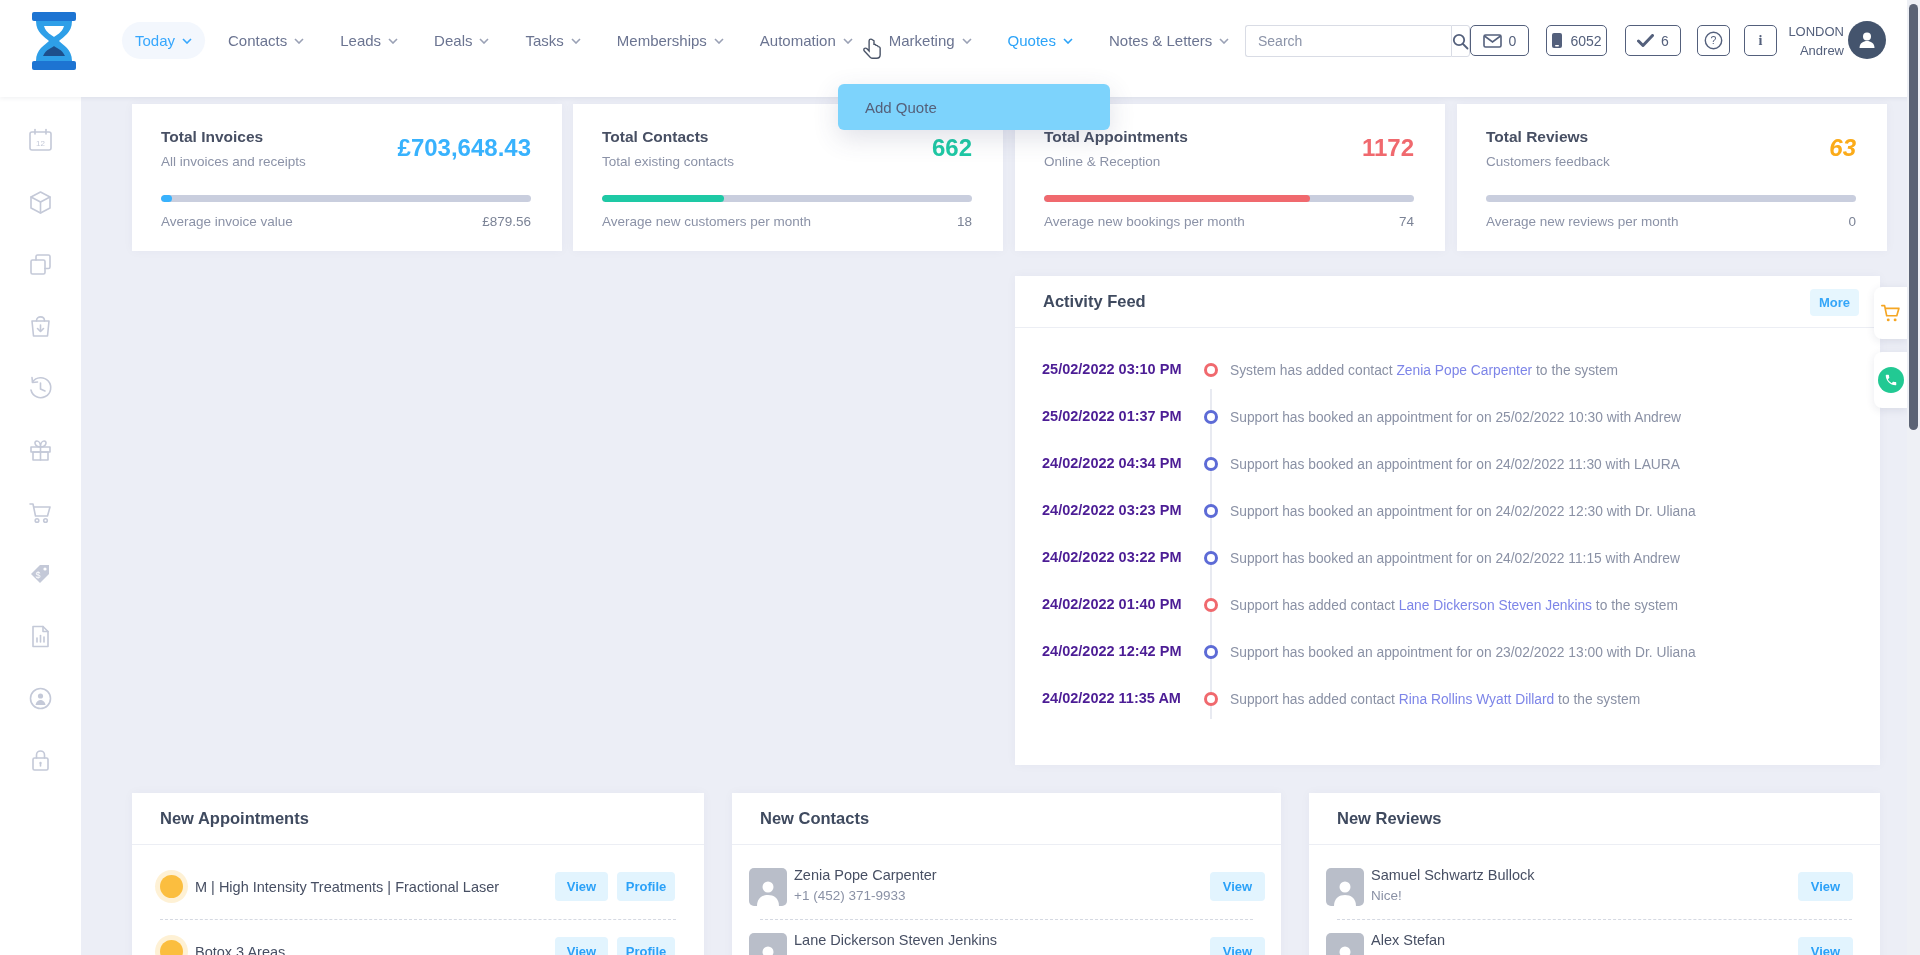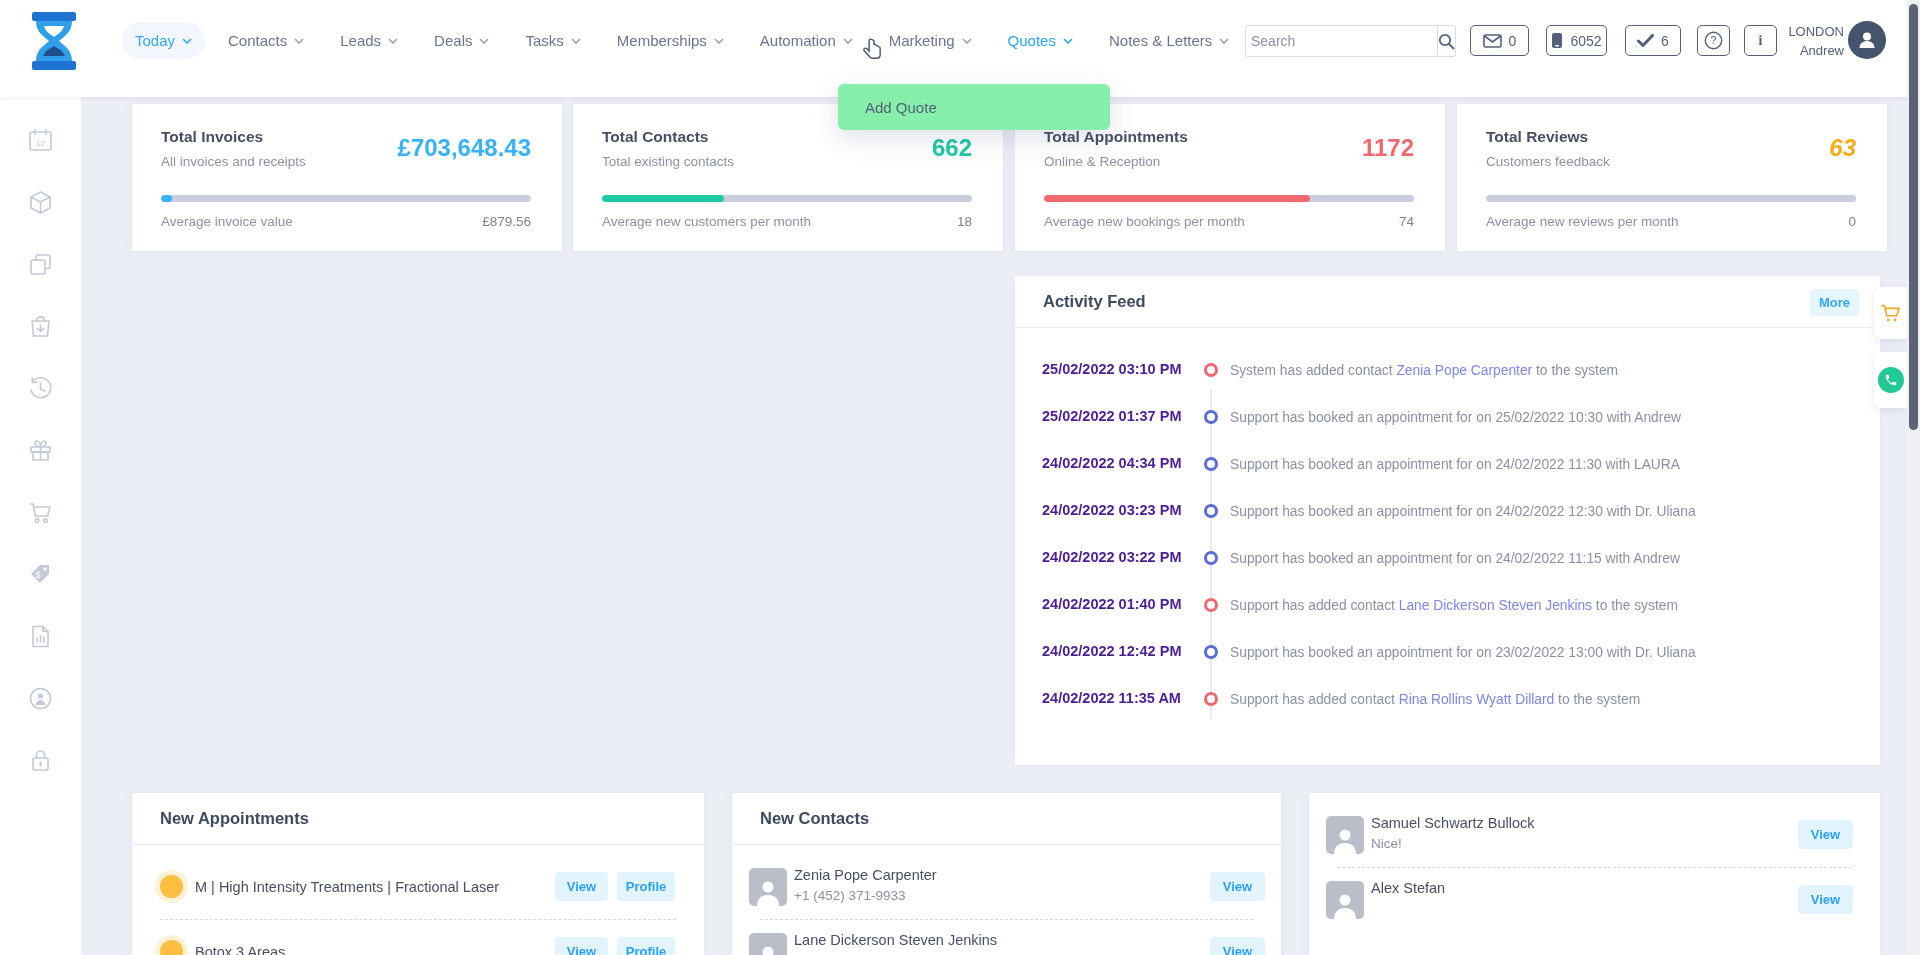--- a/index.html
+++ b/index.html
@@ -16,35 +16,35 @@
     font-size:15px; font-weight:500; color:#6b7491; cursor:pointer; white-space:nowrap; }
   .nav-item.active { color:#37a7fd; background:#f3f7fd; }
   .nav-item.hovered { color:#2ba3f8; }
   .chev { width:10px; height:6px; }
   .chev polyline { fill:none; stroke:#9aa1b5; stroke-width:1.6; }
   .nav-item.active .chev polyline { stroke:#37a7fd; }
   .nav-item.hovered .chev polyline { stroke:#2ba3f8; }
 
   .search-wrap { position:absolute; left:1245px; top:25px; width:210px; height:32px; display:flex; }
   .search-input { flex:1; border:1px solid #d9dce5; border-right:none; border-radius:3px 0 0 3px;
-    padding:0 5px; font-size:14px; color:#55607a; outline:none; font-family:inherit; }
+    padding:0 12px; font-size:14px; color:#55607a; outline:none; font-family:inherit; }
   .search-input::placeholder { color:#8b93a8; }
   .search-btn { width:38px; border:1px solid #d9dce5; border-radius:0 3px 3px 0; background:#fff;
     display:flex; align-items:center; justify-content:center; cursor:pointer; }
 
   .badge-btn { position:absolute; top:25px; height:31px; border:1.5px solid #54607c; border-radius:5px;
     background:#fff; display:flex; align-items:center; justify-content:center; gap:7px;
     font-size:14px; color:#54607c; cursor:pointer; }
   .user-loc { position:absolute; left:1788px; top:22px; width:56px; text-align:right;
     font-size:13px; color:#54607c; line-height:19px; }
   .avatar { position:absolute; left:1848px; top:21px; width:38px; height:38px; border-radius:50%;
     background:#44546d; display:flex; align-items:center; justify-content:center; cursor:pointer; }
 
   
-  .dropdown { position:absolute; left:838px; top:84px; width:272px; height:46px; background:#86efac;
+  .dropdown { position:absolute; left:838px; top:84px; width:272px; height:46px; background:#7dd3fc;
     border-radius:6px; box-shadow:0 8px 26px rgba(60,70,110,.16); z-index:40;
     display:flex; align-items:center; padding-left:27px; }
   .dropdown-item { font-size:15px; color:#55607a; cursor:pointer; }
 
   .cursor-hand { position:absolute; left:860px; top:38px; width:26px; height:26px; z-index:50; pointer-events:none; }
 
   
   .sidebar { position:absolute; left:0; top:81px; width:81px; height:874px; background:#ffffff;
     display:flex; flex-direction:column; align-items:center; padding-top:46px; gap:35px; z-index:20; }
   .side-icon { width:27px; height:27px; cursor:pointer; }
@@ -485,20 +485,23 @@
           <circle cx="15" cy="11" r="5.5" fill="#ffffff"></circle>
             <path d="M4 30 c0 -8 5.5 -11 11 -11 s11 3 11 11 z" fill="#ffffff"></path>
         </svg>
       </span>
       <span class="row-name">Lane Dickerson Steven Jenkins</span>
       <button class="pill-btn" style="right:16px; width:55px;">View</button>
     </div>
   </div>
 
   <div class="card bottom-panel" style="left:1309px; width:571px;">
+    <div class="panel-head">
+      <div class="panel-title">New Reviews</div>
+    </div>
     <div class="list-row" style="margin-top:10px;">
       <span class="mini-avatar">
         <svg width="30" height="30" viewBox="0 0 30 30">
           <circle cx="15" cy="11" r="5.5" fill="#ffffff"></circle>
             <path d="M4 30 c0 -8 5.5 -11 11 -11 s11 3 11 11 z" fill="#ffffff"></path>
         </svg>
       </span>
       <span class="row-name">Samuel Schwartz Bullock</span>
       <span class="row-sub">Nice!</span>
       <button class="pill-btn" style="right:27px; width:55px;">View</button>

